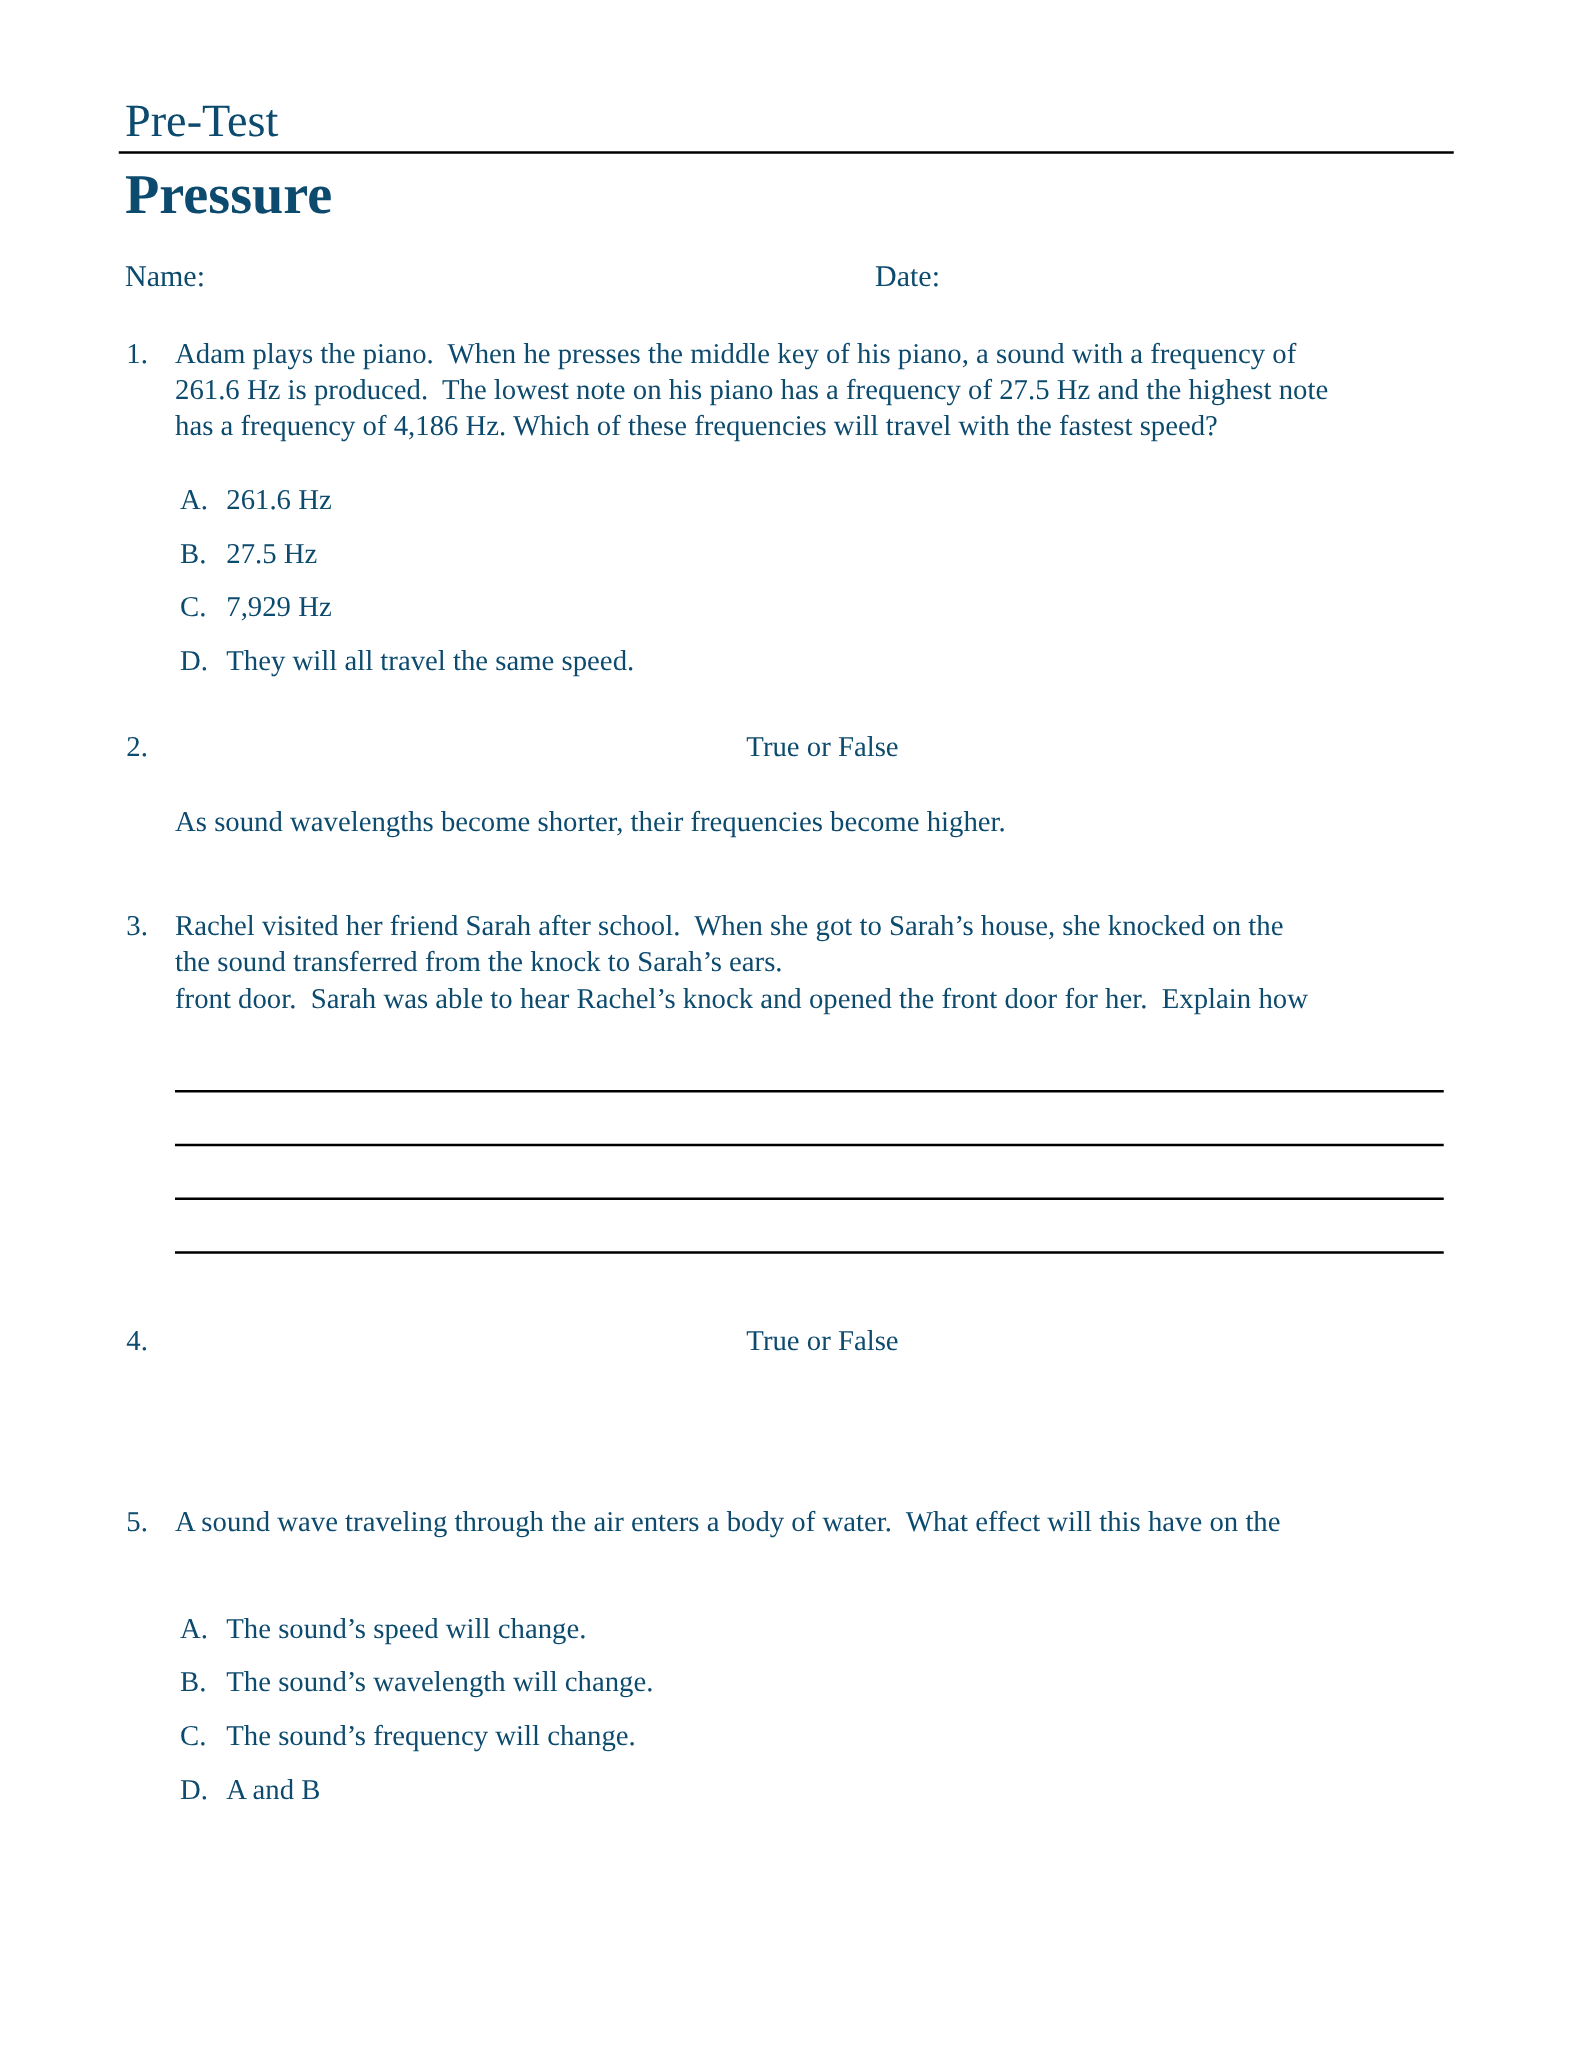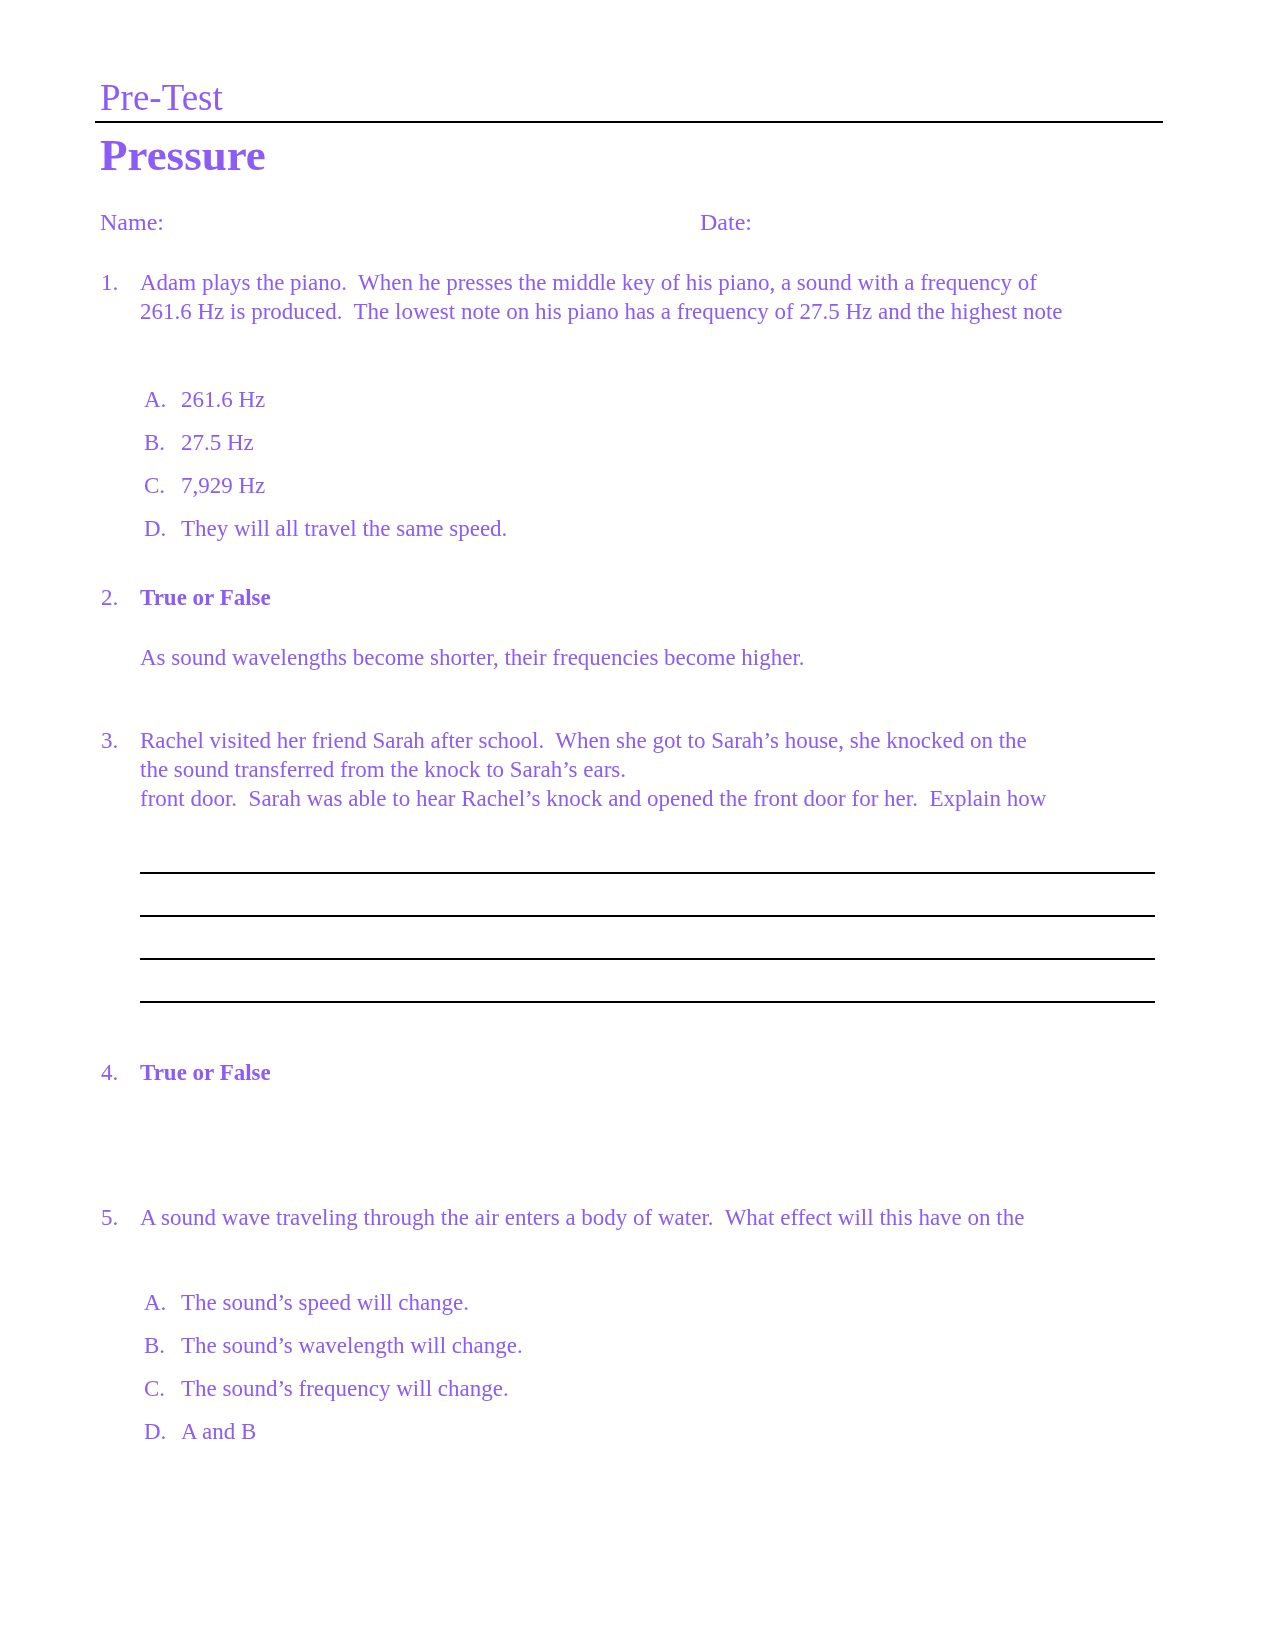--- a/index.html
+++ b/index.html
@@ -5,21 +5,21 @@
   html, body {
     margin: 0;
     padding: 0;
     background: #ffffff;
   }
   .page {
     position: relative;
     width: 1262px;
     height: 1444px;
     background: #ffffff;
-    color: #8b5cf6;
+    color: #0c4a6e;
     font-family: "Liberation Serif", "DejaVu Serif", serif;
     overflow: hidden;
   }
   .abs { position: absolute; }
 
   
   .h-left {
     left: 100px; top: 79px;
     font-size: 37px; line-height: 1;
   }
@@ -49,21 +49,21 @@
   .q {
     left: 101px; width: 1075px;
     display: flex; align-items: flex-start;
     font-size: 23px; line-height: 29px;
   }
   .q-num {
     flex: 0 0 39px; width: 39px;
   }
   .q-body { flex: 1 1 auto; }
   .q-line { white-space: pre-wrap; }
-  .q-heading { font-weight: bold; }
+  .q-heading { font-weight: normal; text-align: center; }
 
   .statement {
     left: 140px; width: 1030px;
     font-size: 23px; line-height: 29px;
     white-space: pre-wrap;
   }
 
   
   .choice {
     left: 144px; width: 1000px;
@@ -99,20 +99,21 @@
   <div class="abs h-wrap">Pressure</div>
 
   <div class="abs field-label name-label">Name:</div>
   <div class="abs field-label date-label">Date:</div>
 
   <div class="abs q" style="top:268px">
     <div class="q-num">1.</div>
     <div class="q-body">
       <div class="q-line">Adam plays the piano.  When he presses the middle key of his piano, a sound with a frequency of</div>
       <div class="q-line">261.6 Hz is produced.  The lowest note on his piano has a frequency of 27.5 Hz and the highest note</div>
+      <div class="q-line">has a frequency of 4,186 Hz. Which of these frequencies will travel with the fastest speed?</div>
     </div>
   </div>
 
   <div class="abs choice" style="top:385px">
     <span class="c-letter">A.</span>
     <span class="c-text">261.6 Hz</span>
   </div>
   <div class="abs choice" style="top:428px">
     <span class="c-letter">B.</span>
     <span class="c-text">27.5 Hz</span>

